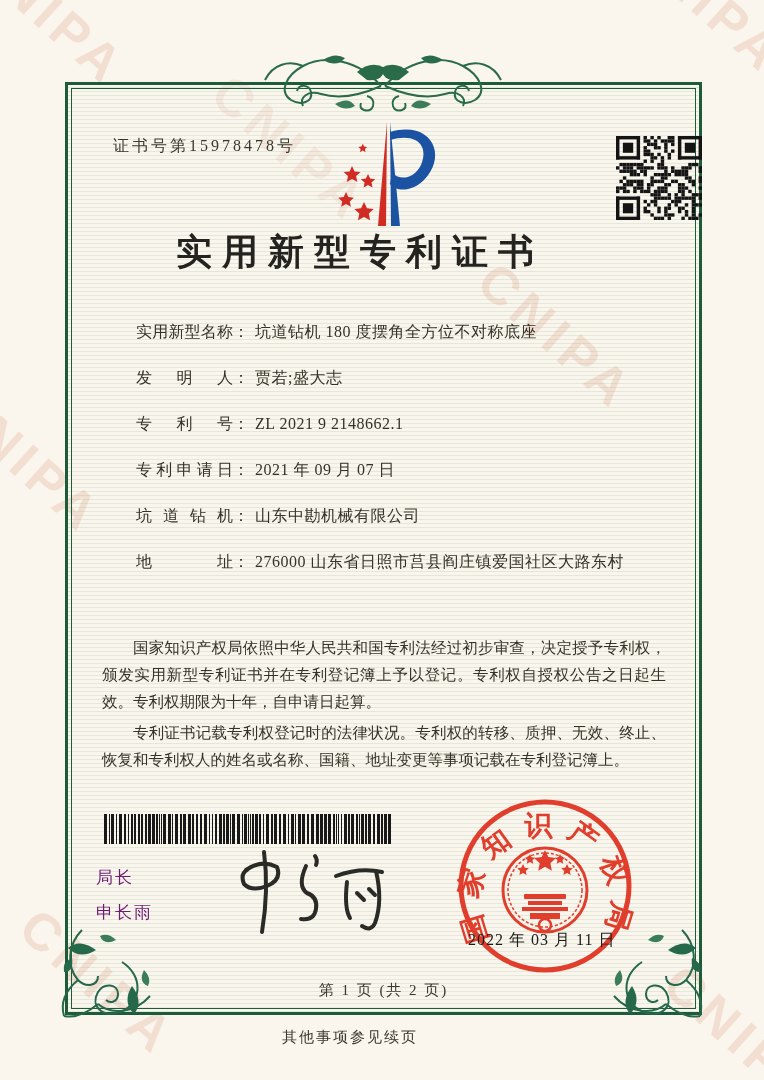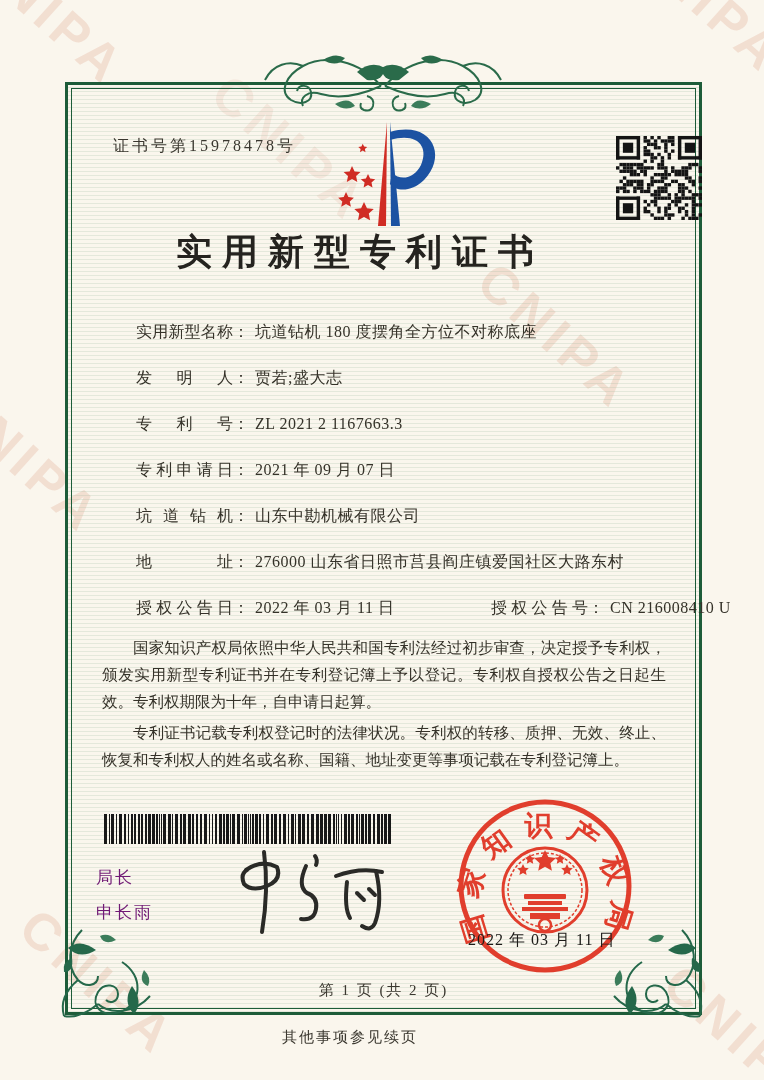--- a/index.html
+++ b/index.html
@@ -386,36 +386,30 @@
 <div class="title">实用新型专利证书</div>
 
 <div class="fields">
   <div class="frow">
     <span class="flabel">实用新型名称</span><span class="fcolon">：</span><span class="fvalue">坑道钻机 180 度摆角全方位不对称底座</span>
   </div>
   <div class="frow">
     <span class="flabel">发明人</span><span class="fcolon">：</span><span class="fvalue">贾若;盛大志</span>
   </div>
   <div class="frow">
-    <span class="flabel">专利号</span><span class="fcolon">：</span><span class="fvalue">ZL 2021 2 1167663.3</span>
+    <span class="flabel">专利号</span><span class="fcolon">：</span><span class="fvalue">ZL 2021 9 2148662.1</span>
   </div>
   <div class="frow">
     <span class="flabel">专利申请日</span><span class="fcolon">：</span><span class="fvalue">2021 年 09 月 07 日</span>
   </div>
   <div class="frow">
     <span class="flabel">坑道钻机</span><span class="fcolon">：</span><span class="fvalue">山东中勘机械有限公司</span>
   </div>
   <div class="frow">
     <span class="flabel">地址</span><span class="fcolon">：</span><span class="fvalue">276000 山东省日照市莒县阎庄镇爱国社区大路东村</span>
-  </div>
-  <div class="frow">
-    <span class="flabel">授权公告日</span><span class="fcolon">：</span><span class="fvalue">2022 年 03 月 11 日</span>
-    <span class="fpair2">
-      <span class="flabel">授权公告号</span><span class="fcolon">：</span><span class="fvalue">CN 216008410 U</span>
-    </span>
   </div>
 </div>
 
 <div class="paras">
   <p>国家知识产权局依照中华人民共和国专利法经过初步审查，决定授予专利权，颁发实用新型专利证书并在专利登记簿上予以登记。专利权自授权公告之日起生效。专利权期限为十年，自申请日起算。</p>
   <p>专利证书记载专利权登记时的法律状况。专利权的转移、质押、无效、终止、恢复和专利权人的姓名或名称、国籍、地址变更等事项记载在专利登记簿上。</p>
 </div>
 
 <svg id="barcode" class="abs" style="left:104px;top:814px;" width="292" height="30" viewBox="0 0 292 30">
     <rect x="0" y="0" width="3" height="30" fill="#181818"></rect>

